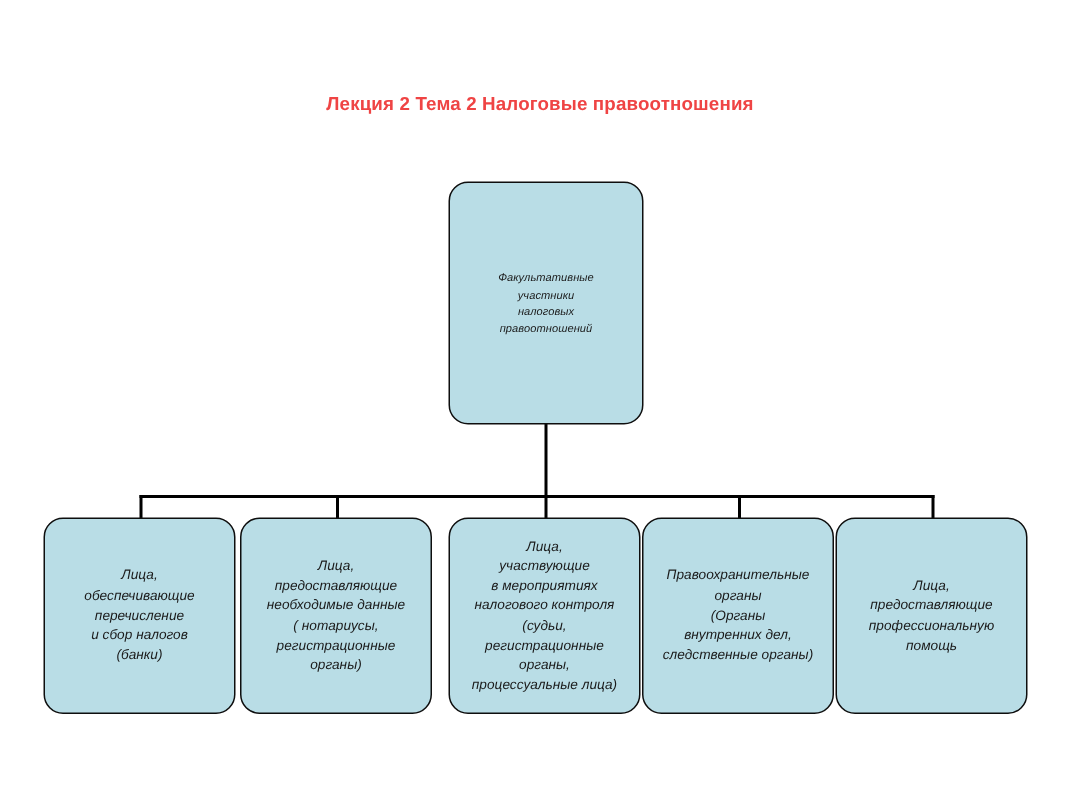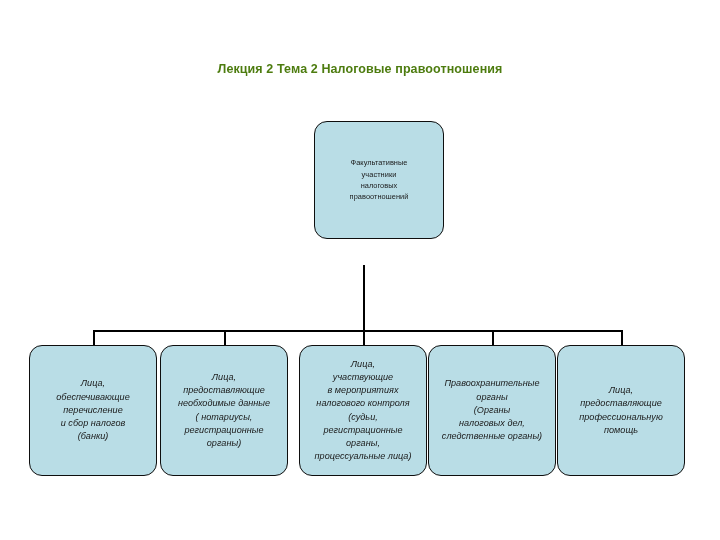--- a/index.html
+++ b/index.html
@@ -27,21 +27,21 @@
 
   .slide-title {
     position: absolute;
     left: 0;
     top: 62px;
     width: 720px;
     text-align: center;
     font-size: 12.5px;
     font-weight: bold;
     letter-spacing: 0.1px;
-    color: #4d7c0f;
+    color: #ef4444;
     white-space: nowrap;
   }
 
   
   .conn {
     position: absolute;
     background: #000000;
   }
   .conn-vert-main {
     left: 363px;
@@ -80,24 +80,25 @@
   }
   .node-text {
     display: block;
     width: 100%;
     padding: 0 4px;
     box-sizing: border-box;
     white-space: pre-line;
   }
 
   .node-root {
-    left: 314px;
+    left: 299px;
     top: 121px;
     width: 130px;
-    height: 118px;
+    height: 162px;
+    font-style: italic;
   }
   .node-root .node-text {
     font-size: 7.4px;
     line-height: 11.4px;
     letter-spacing: 0.05px;
   }
 
   .node-leaf {
     top: 345px;
     width: 128px;
@@ -162,21 +163,21 @@
 (судьи,
 регистрационные
 органы,
 процессуальные лица)</span>
   </div>
 
   <div class="node node-leaf leaf-3">
     <span class="node-text">Правоохранительные
 органы
 (Органы
-налоговых дел,
+внутренних дел,
 следственные органы)</span>
   </div>
 
   <div class="node node-leaf leaf-4">
     <span class="node-text">Лица,
 предоставляющие
 профессиональную
 помощь</span>
   </div>
 

